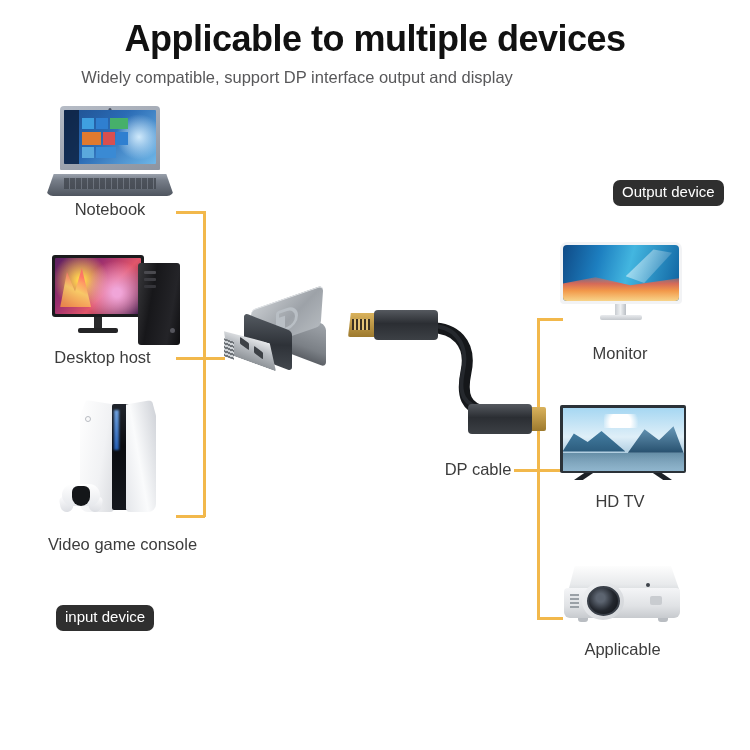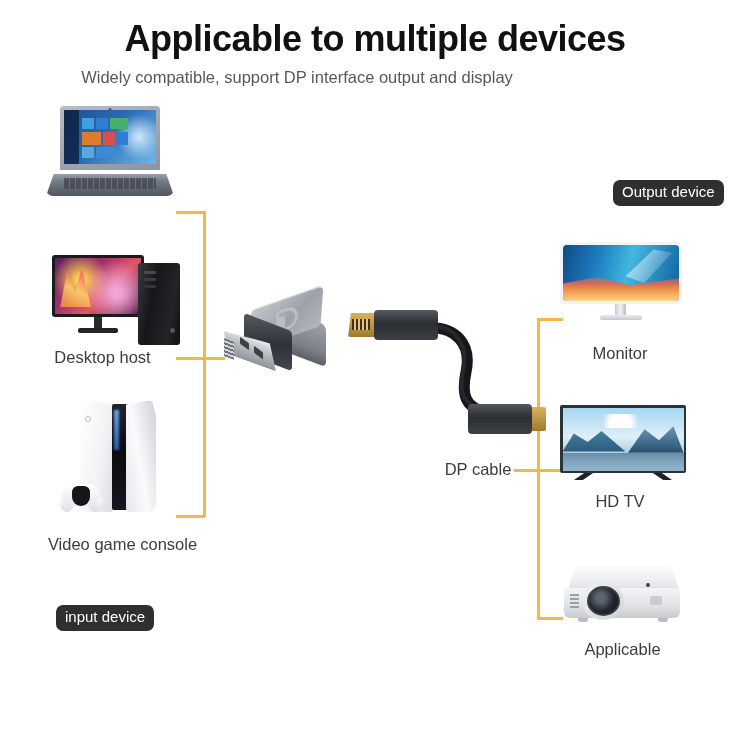--- a/index.html
+++ b/index.html
@@ -299,20 +299,21 @@
         <div class="lap-tile" style="left:57%;top:40%;width:13%;height:24%;background:#2f7fd0;"></div>
         <div class="lap-tile" style="left:20%;top:68%;width:13%;height:20%;background:#5aa9dd;"></div>
         <div class="lap-tile" style="left:35%;top:68%;width:22%;height:20%;background:#3a8ad4;"></div>
       </div>
     </div>
     <div class="lap-base">
       <div class="lap-brand"></div>
       <div class="lap-keys"></div>
     </div>
   </div>
+  <div class="caption" style="left:0px; top:200px; width:220px;">Notebook</div>
 
   <div class="device" id="desktop">
     <div class="dt-monitor">
       <div class="dt-screen"></div>
     </div>
     <div class="dt-neck"></div>
     <div class="dt-foot"></div>
     <div class="dt-tower"></div>
   </div>
   <div class="caption" style="left:0px; top:348px; width:205px;text-align:center;">Desktop host</div>

